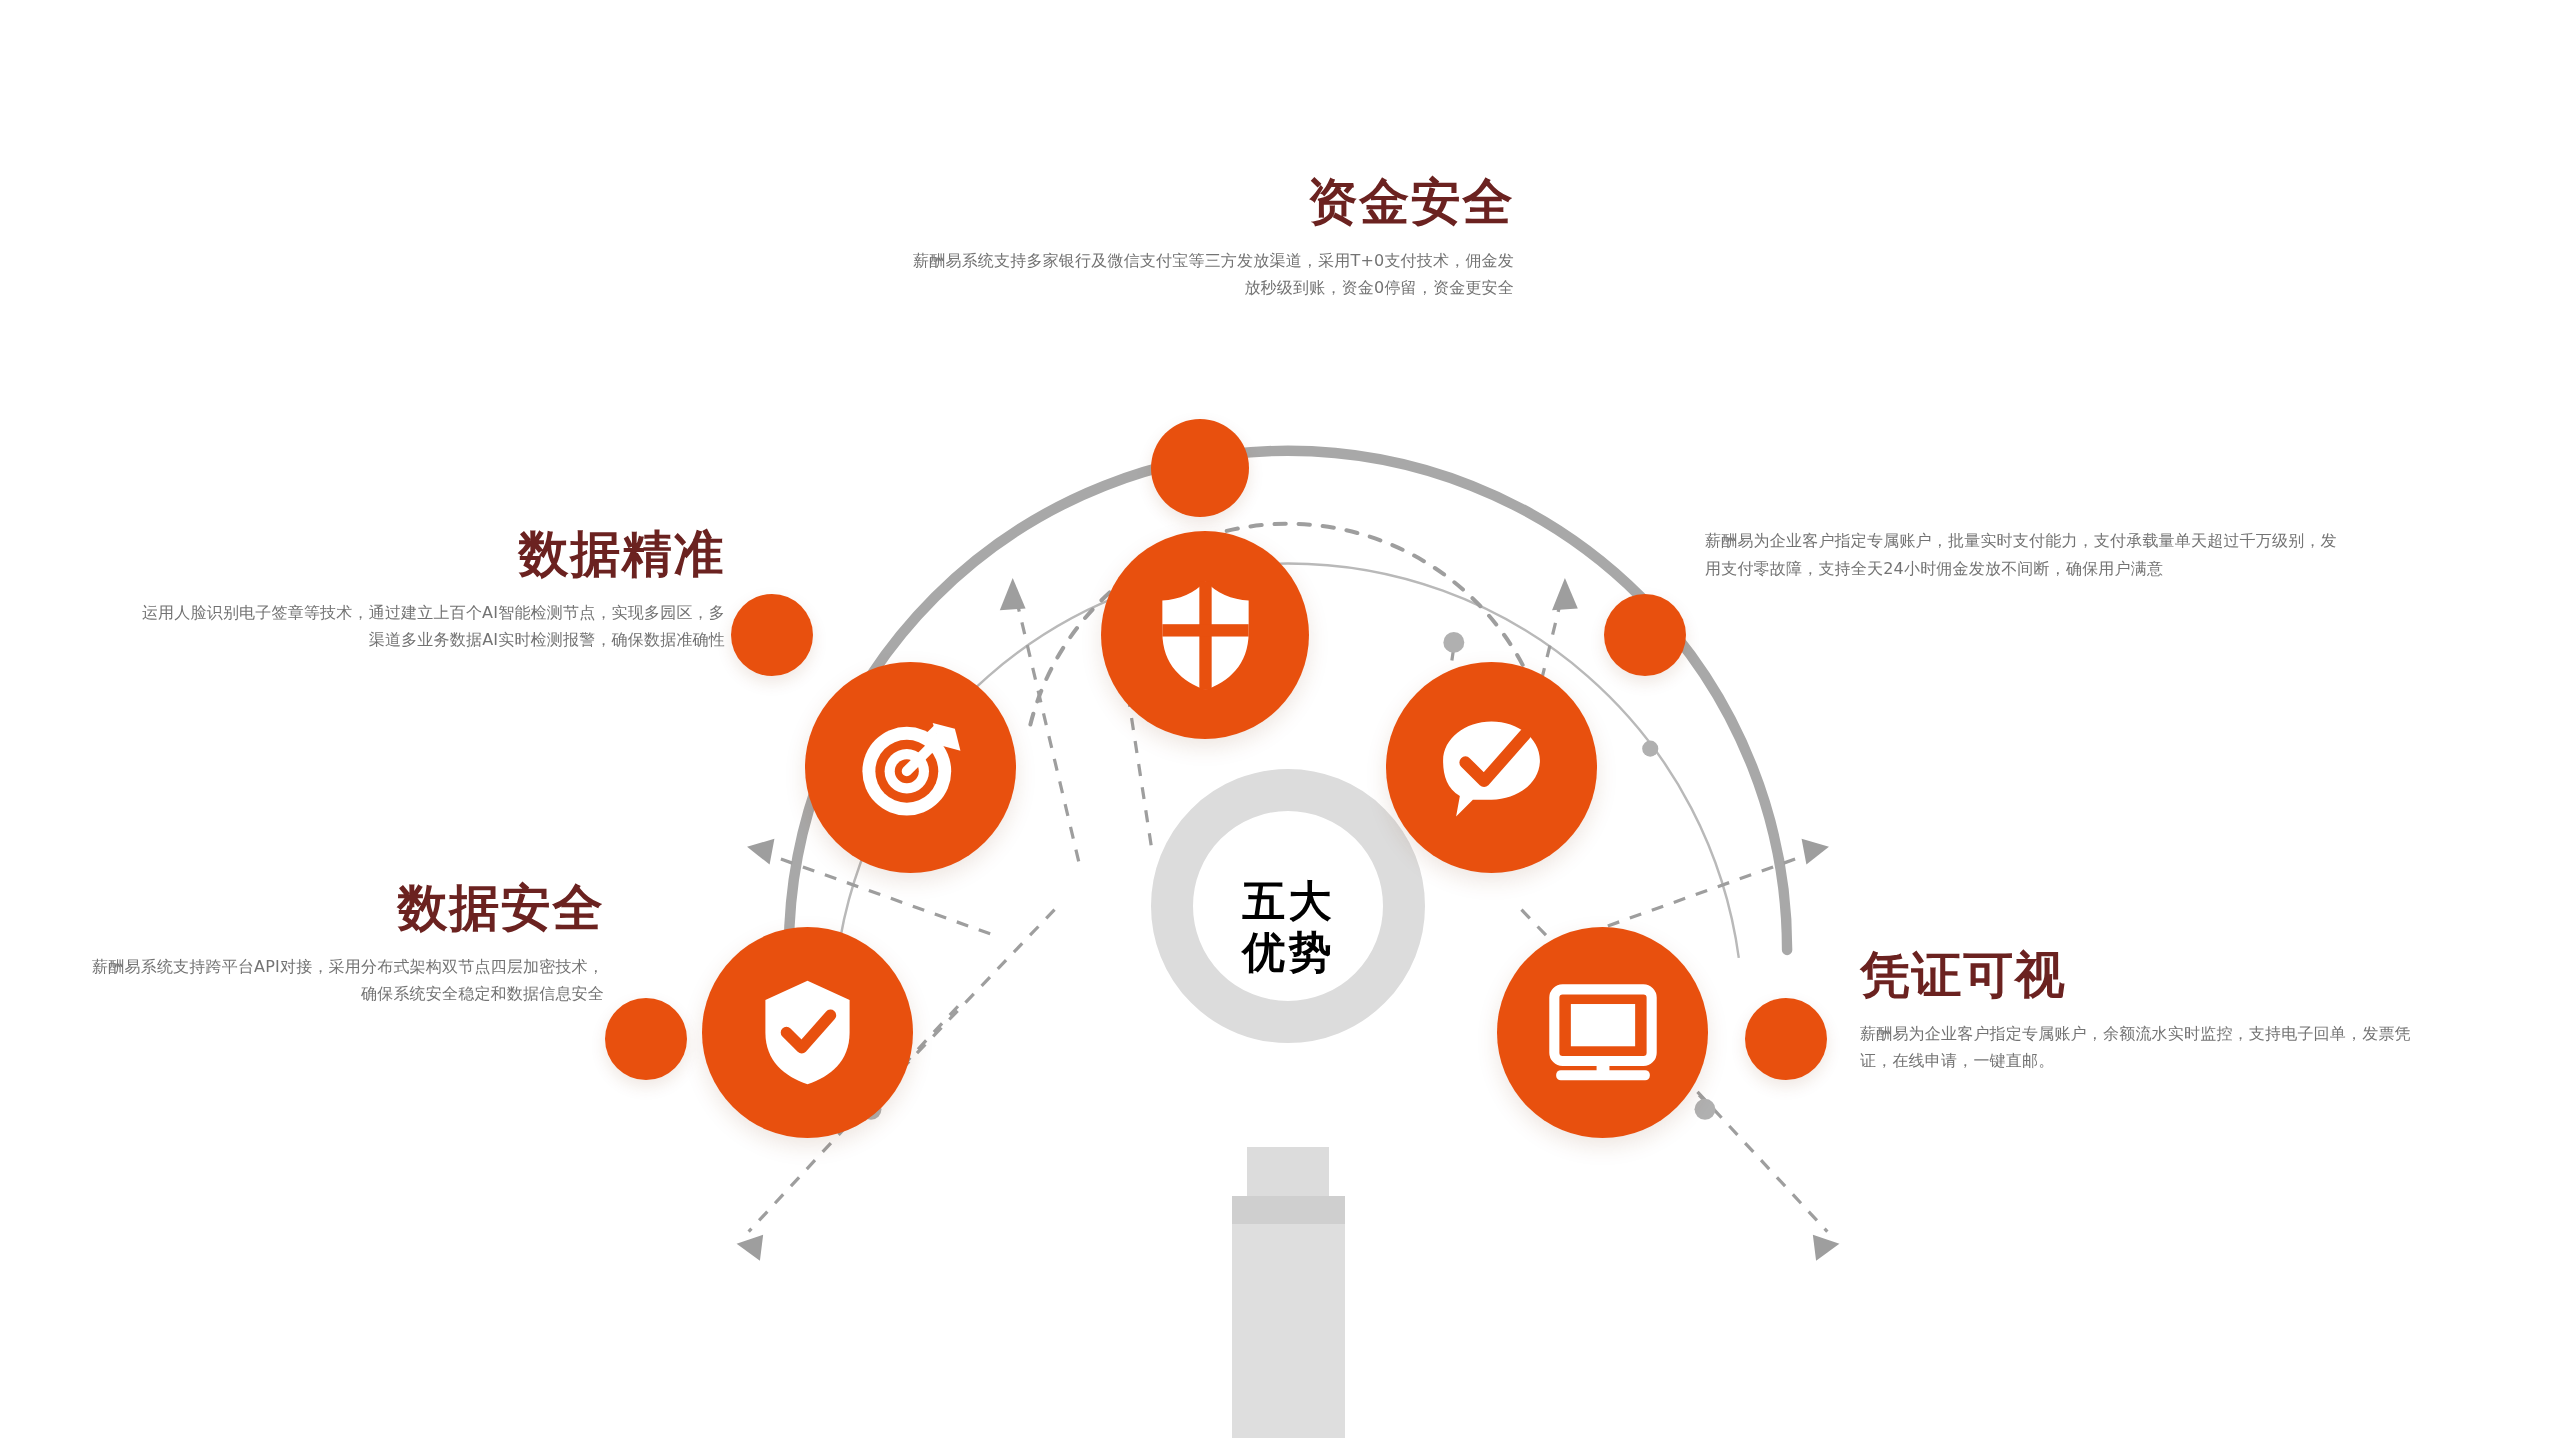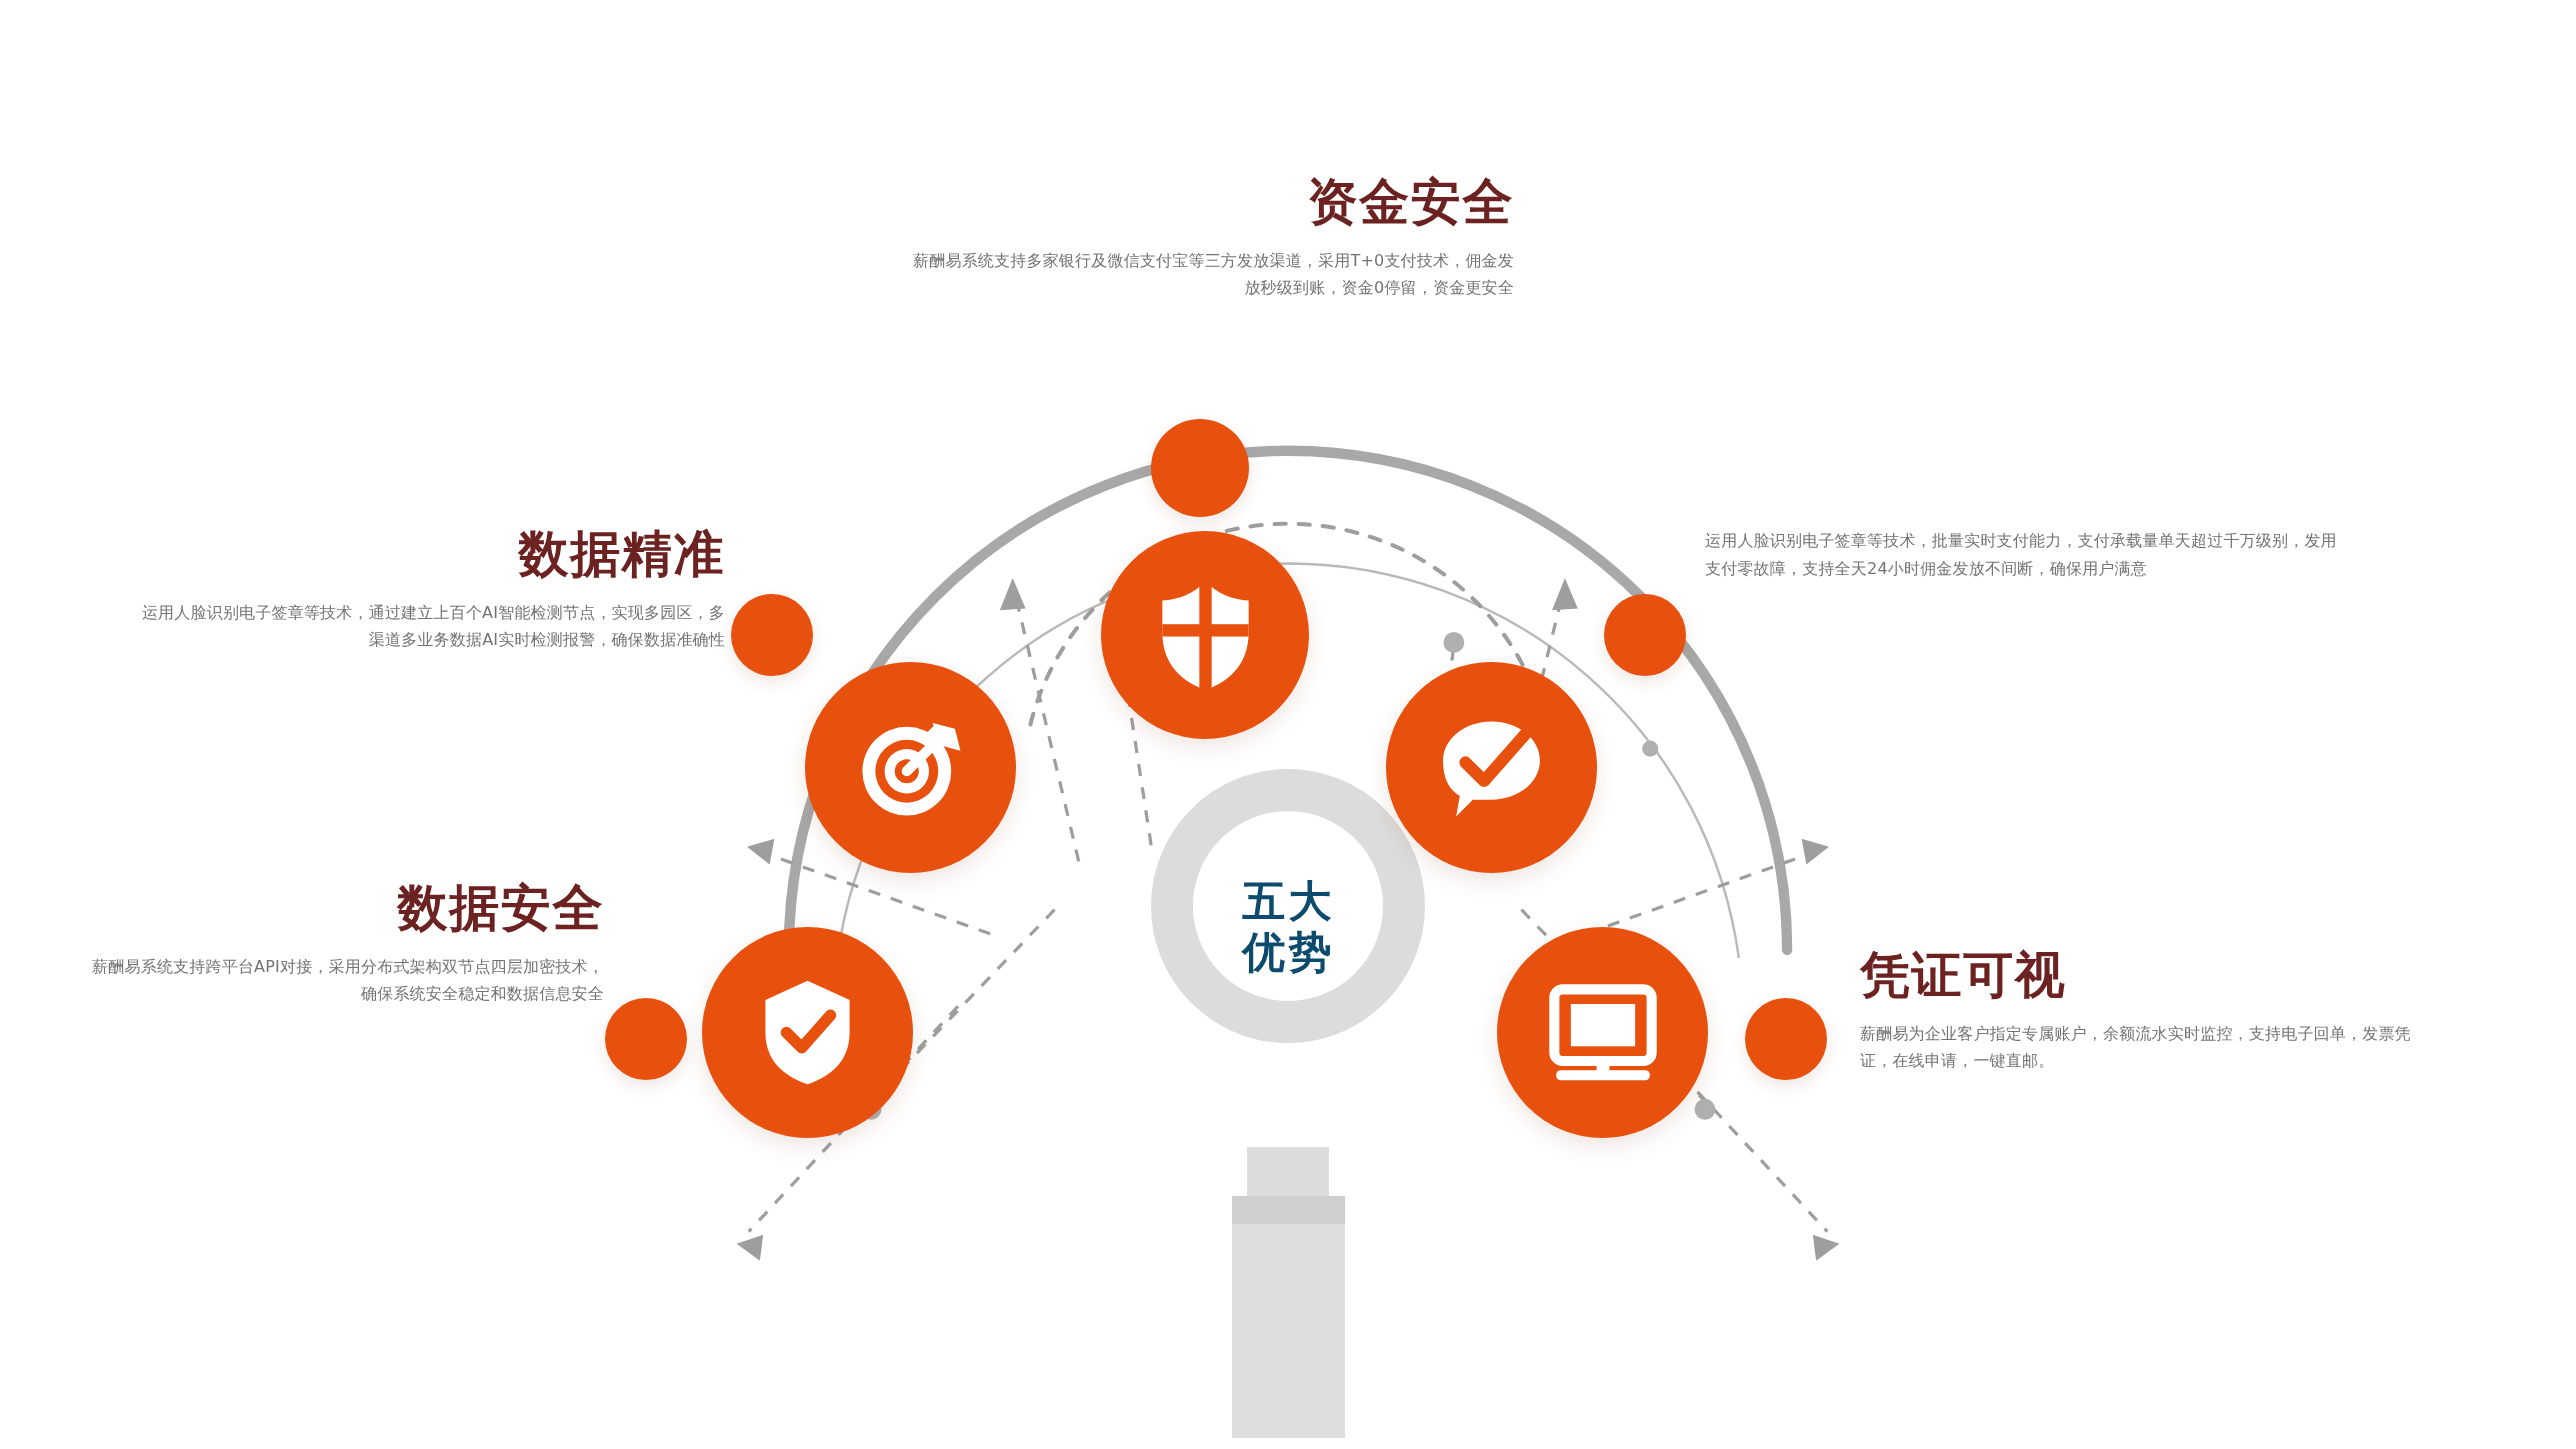--- a/index.html
+++ b/index.html
@@ -31,21 +31,21 @@
     position:absolute;left:0px;top:0px;width:274px;height:274px;
     border-radius:50%;
     border:42px solid #dcdcdc;
     box-sizing:border-box;
     background:#fff;
   }
 
   .center-label{
     position:absolute;left:1158px;top:876px;width:261px;
     text-align:center;
-    color:#0c4a6e;
+    color:#000000;
     font-size:43px;
     font-weight:700;
     line-height:1.18;
     letter-spacing:3.2px;
     font-family:"DejaVu Sans","Liberation Sans",sans-serif;
   }
 
   
   .deco{position:absolute;left:0;top:0;width:2576px;height:1449px;pointer-events:none;}
 
@@ -205,21 +205,21 @@
     <h2>资金安全</h2>
     <p>薪酬易系统支持多家银行及微信支付宝等三方发放渠道，采用T+0支付技术，佣金发放秒级到账，资金0停留，资金更安全</p>
   </div>
 
   <div class="block ta-r" style="left:129px;top:527px;width:596px;">
     <h2>数据精准</h2>
     <p>运用人脸识别电子签章等技术，通过建立上百个AI智能检测节点，实现多园区，多渠道多业务数据AI实时检测报警，确保数据准确性</p>
   </div>
 
   <div class="block ta-l" style="left:1705px;top:527px;width:636px;">
-    <p>运用人脸识别电子签章等技术，批量实时支付能力，支付承载量单天超过千万级别，发用支付零故障，支持全天24小时佣金发放不间断，确保用户满意</p>
+    <p>薪酬易为企业客户指定专属账户，批量实时支付能力，支付承载量单天超过千万级别，发用支付零故障，支持全天24小时佣金发放不间断，确保用户满意</p>
   </div>
 
   <div class="block ta-r" style="left:81px;top:881px;width:523px;">
     <h2>数据安全</h2>
     <p>薪酬易系统支持跨平台API对接，采用分布式架构双节点四层加密技术，确保系统安全稳定和数据信息安全</p>
   </div>
 
   <div class="block ta-l" style="left:1860px;top:948px;width:564px;">
     <h2>凭证可视</h2>
     <p>薪酬易为企业客户指定专属账户，余额流水实时监控，支持电子回单，发票凭证，在线申请，一键直邮。</p>

